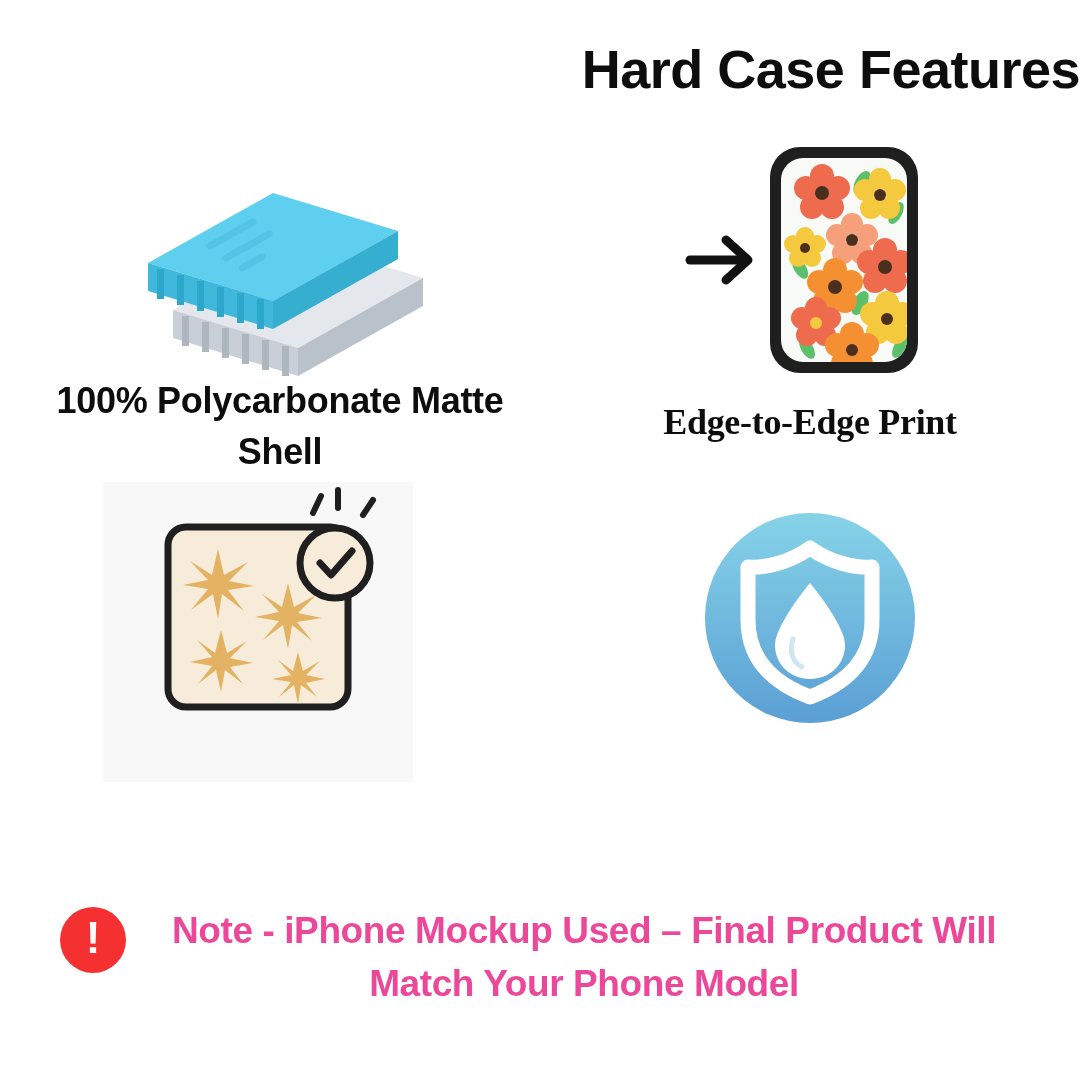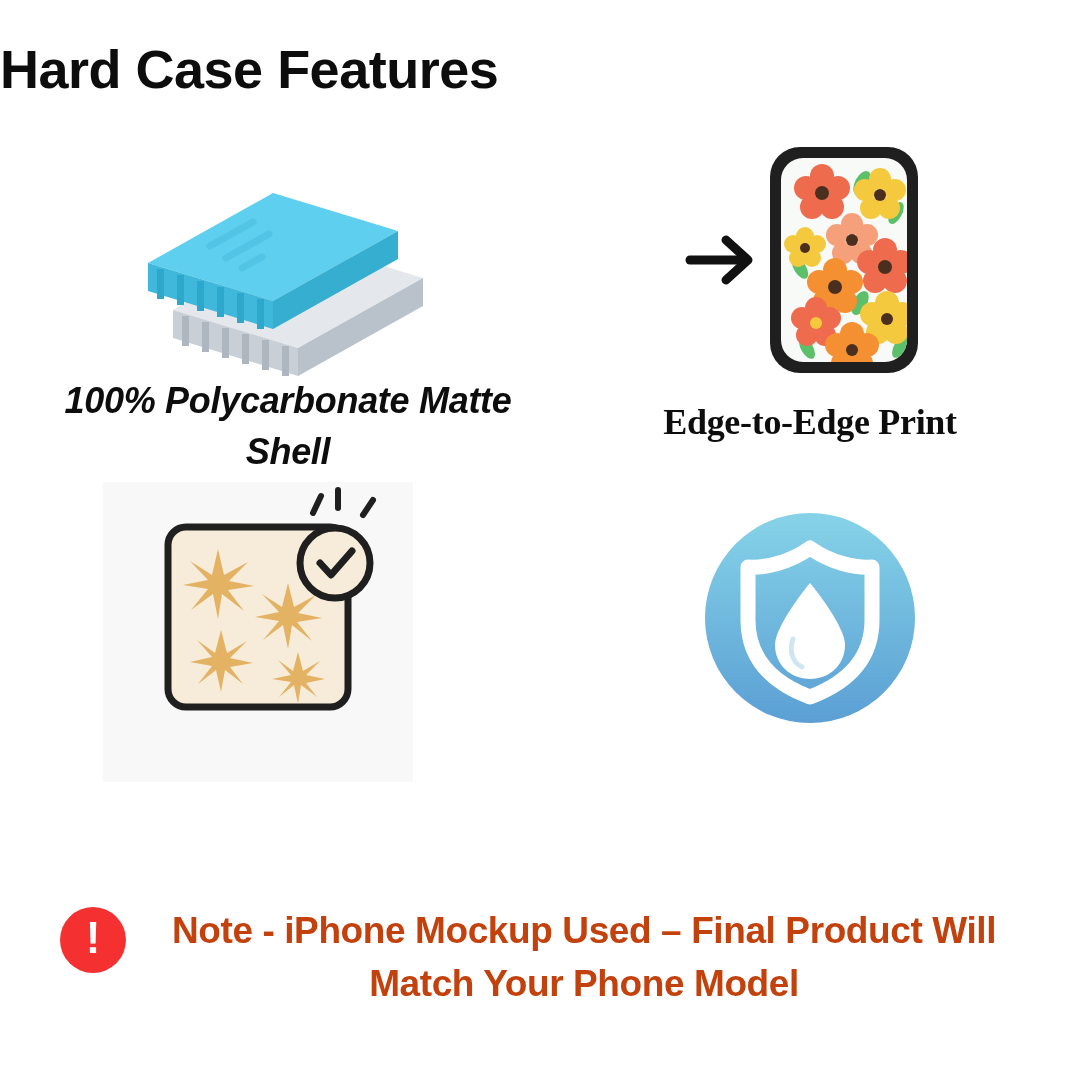--- a/index.html
+++ b/index.html
@@ -8,21 +8,21 @@
     background:#ffffff;
     font-family:"Liberation Sans", sans-serif;
     position:relative;
     overflow:hidden;
   }
 
   
   .page-title{
     position:absolute;
     top:38px; left:0; width:1080px;
-    text-align:left;
+    text-align:right;
     font-size:54px;
     font-weight:bold;
     letter-spacing:-0.5px;
     color:#0d0d0d;
   }
 
   
   .feature{ position:absolute; }
   .feature-art{ position:relative; }
   .feature-label{
@@ -35,21 +35,21 @@
     letter-spacing:-0.3px;
   }
 
   
   #f1 { top:170px; left:30px;  width:500px; height:330px; }
   #f2 { top:135px; left:560px; width:500px; height:330px; }
   #f3 { top:470px; left:30px;  width:500px; height:390px; }
   #f4 { top:505px; left:560px; width:500px; height:330px; }
 
   #f1 .feature-art{ width:500px; height:195px; }
-  #f1 .feature-label{ top:205px; left:8px; width:500px;font-style:italic; }
+  #f1 .feature-label{ top:205px; left:0; width:500px; }
 
   #f2 .feature-art{ width:500px; height:250px; }
   #f2 .feature-label{ top:262px; left:0; width:500px;font-family:Liberation Serif, serif; }
 
   #f3 .feature-art{ width:500px; height:265px; }
   #f3 .feature-label{ top:272px; left:0; width:500px; }
 
   #f4 .feature-art{ width:500px; height:235px; }
   #f4 .feature-label{ top:245px; left:0; width:500px; }
 
@@ -84,21 +84,21 @@
   .note-badge span{
     color:#ffffff;
     font-size:44px;
     font-weight:bold;
     line-height:1;
     transform:translateY(-2px);
   }
   .note-text{
     font-size:37px;
     font-weight:bold;
-    color:#c2410c;
+    color:#ec4899;
     line-height:1.42;
     text-align:center;
     max-width:880px;
     letter-spacing:-0.4px;
   }
 </style>
 </head>
 <body>
 
 <div class="page-title">Hard Case Features</div>

